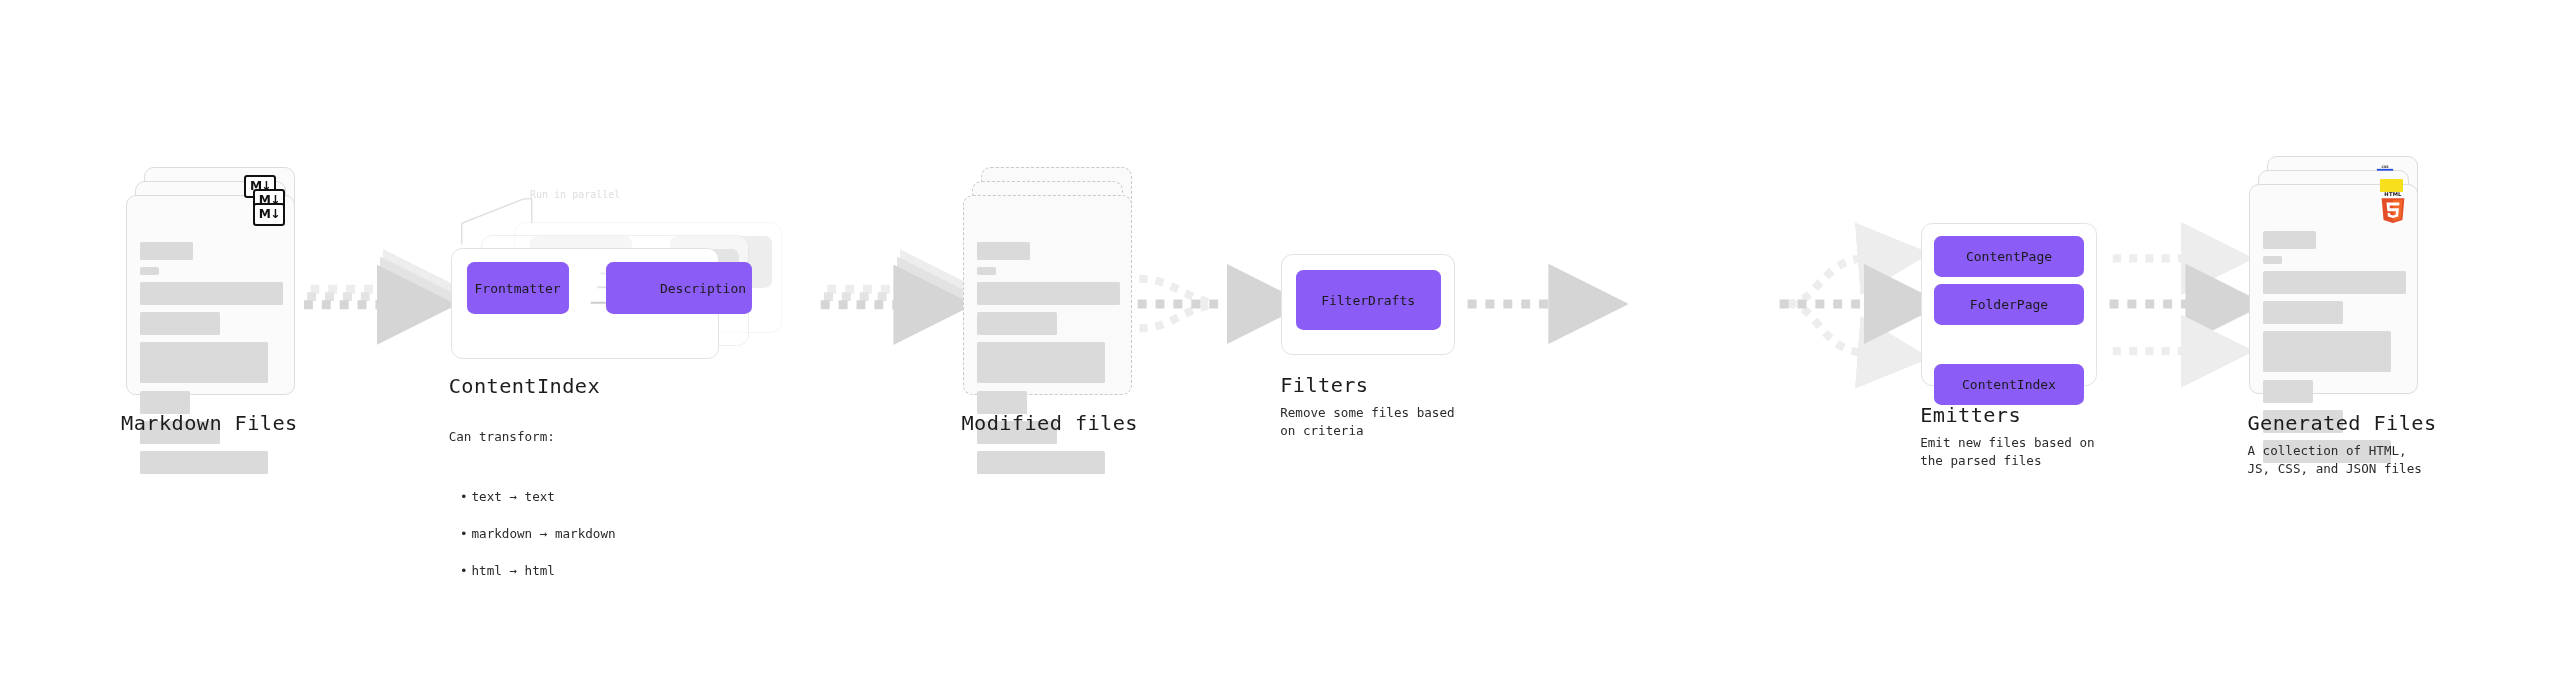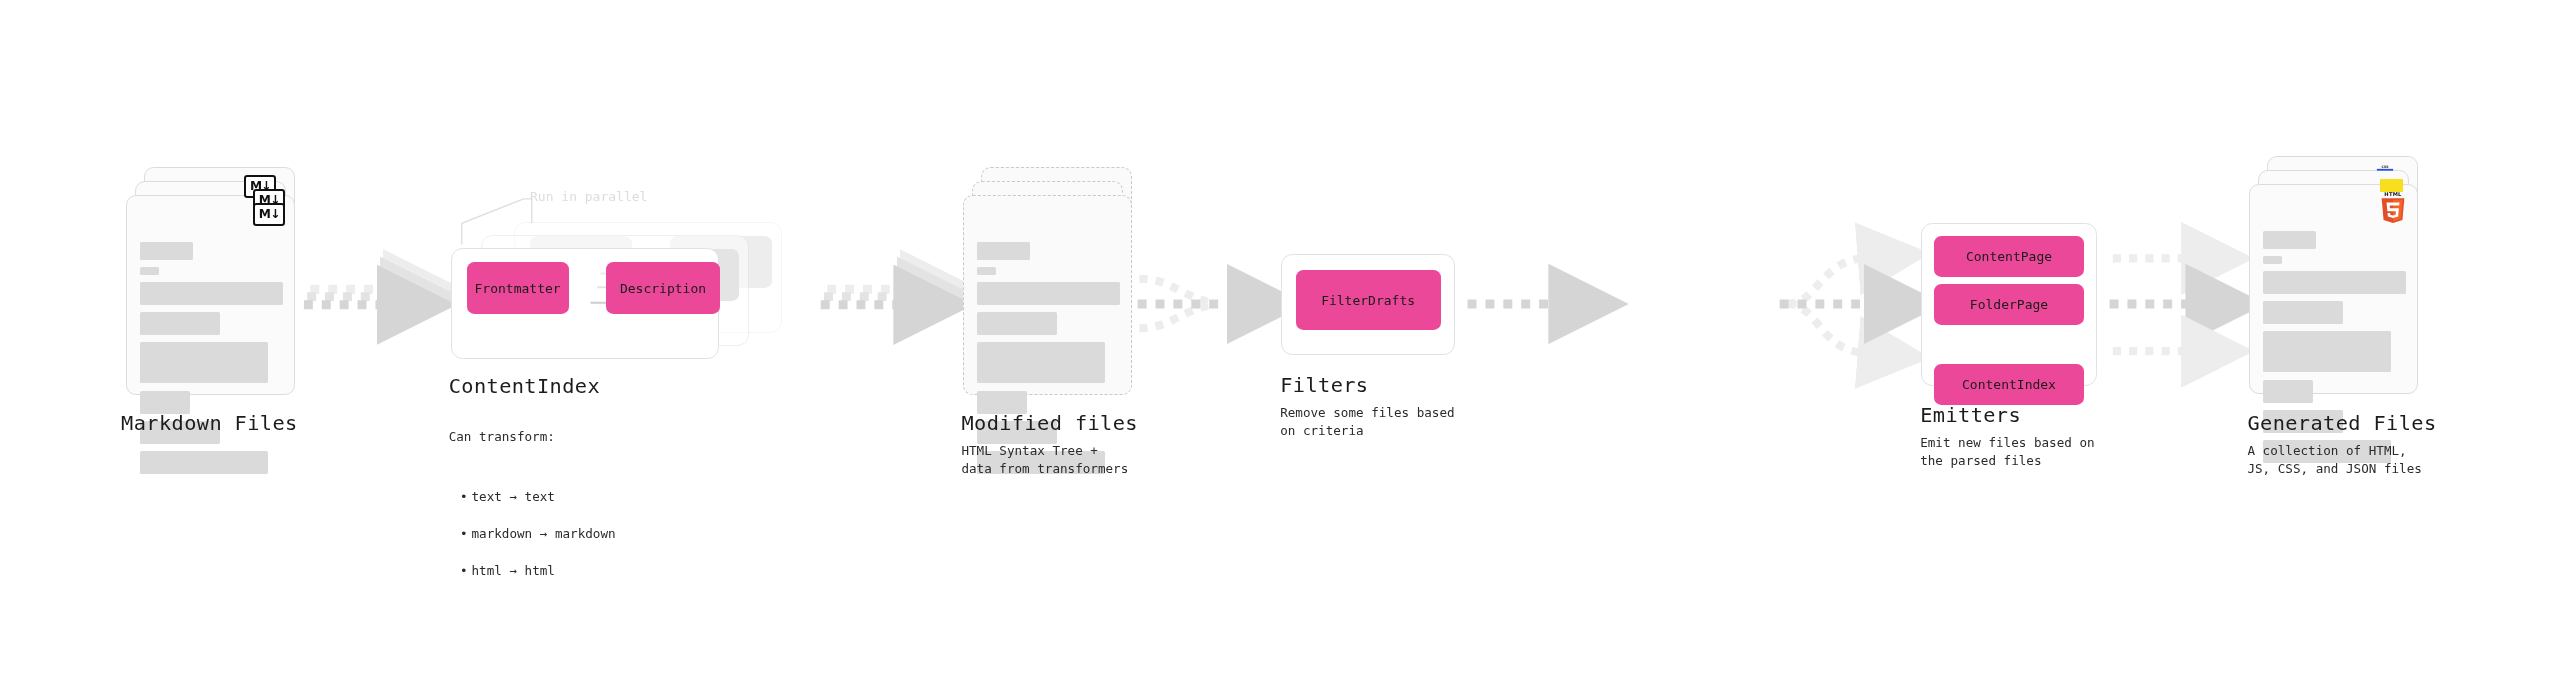--- a/index.html
+++ b/index.html
@@ -67,30 +67,30 @@
 
   
   .panel{
     position:absolute;border:1.3px solid #e2e2e2;border-radius:11.4px;
     background:#ffffff;box-sizing:border-box;
   }
   .panel.l3{opacity:.32;}
   .panel.l2{opacity:.55;}
 
   .chip{
-    position:absolute;background:#ec4899;border-radius:7.3px;
+    position:absolute;background:#8b5cf6;border-radius:7.3px;
     display:flex;align-items:center;justify-content:center;
     font-size:13px;color:#1b1b1b;white-space:nowrap;
     font-family:"DejaVu Sans Mono","Liberation Mono",monospace;
   }
   .chip.ghost2{background:#e4e4e4;}
   .chip.ghost3{background:#ededed;}
 
   .parallel-label{
-    position:absolute;font-size:13px;color:#dddddd;white-space:nowrap;
+    position:absolute;font-size:10px;color:#dddddd;white-space:nowrap;
     font-family:"DejaVu Sans Mono","Liberation Mono",monospace;
   }
 
   svg.ov{position:absolute;left:0;top:0;width:2576px;height:681px;pointer-events:none;overflow:visible;}
 </style>
 </head>
 <body>
 
 <div id="stage">
 
@@ -194,21 +194,21 @@
         <marker id="tah3" markerWidth="7" markerHeight="7" refX="0.5" refY="3.5" orient="auto">
           <path d="M0,0 L7,3.5 L0,7 z" fill="#cdcdcd"></path>
         </marker>
       </defs>
       <line x1="4" y1="8" x2="42" y2="8" stroke="#ececec" stroke-width="2.4" marker-end="url(#tah1)"></line>
       <line x1="0" y1="25" x2="38" y2="25" stroke="#e2e2e2" stroke-width="2.4" marker-end="url(#tah2)"></line>
       <line x1="-8" y1="44" x2="34" y2="44" stroke="#cdcdcd" stroke-width="2.4" marker-end="url(#tah3)"></line>
     </svg>
 
     <div class="chip" style="left:14.6px;top:73px;width:102px;height:52px;">Frontmatter</div>
-    <div class="chip" style="left:154px;top:73px;width:114px;height:52px;">Description</div>
+    <div class="chip" style="left:154px;top:73px;width:98px;height:52px;padding-left:48px;">Description</div>
 
     <div class="title" style="position:absolute;left:-3.3px;top:185px;">ContentIndex</div>
 
     <div class="sub" style="position:absolute;left:-3.3px;top:221px;width:244px;">
       <div>Can transform:</div>
       <ul class="bullets">
         <li>text → text</li>
         <li>markdown → markdown</li>
         <li>html → html</li>
       </ul>
@@ -226,22 +226,20 @@
           <div class="ln h3" style="width:100%"></div>
           <div class="ln h3" style="width:56%"></div>
           <div class="ln h4" style="width:90%"></div>
           <div class="ln h3" style="width:35%"></div>
           <div class="ln h3" style="width:56%"></div>
           <div class="ln h3" style="width:90%"></div>
         </div>
       </div>
     </div>
     <div class="title" style="position:absolute;left:-1.6px;top:244px;">Modified files</div>
-    <div class="sub" style="position:absolute;left:-1.6px;top:275px;width:244px;">HTML Syntax Tree +
-data from transformers</div>
   </div>
 
   <div class="node" style="left:1281px;top:254px;">
     <div class="panel" style="left:0;top:0;width:174px;height:101px;"></div>
     <div class="chip" style="left:14.6px;top:16.3px;width:145px;height:60px;">FilterDrafts</div>
 
     <div class="title" style="position:absolute;left:-0.8px;top:119px;">Filters</div>
     <div class="sub" style="position:absolute;left:-0.8px;top:150px;width:244px;">Remove some files based
 on criteria</div>
   </div>

